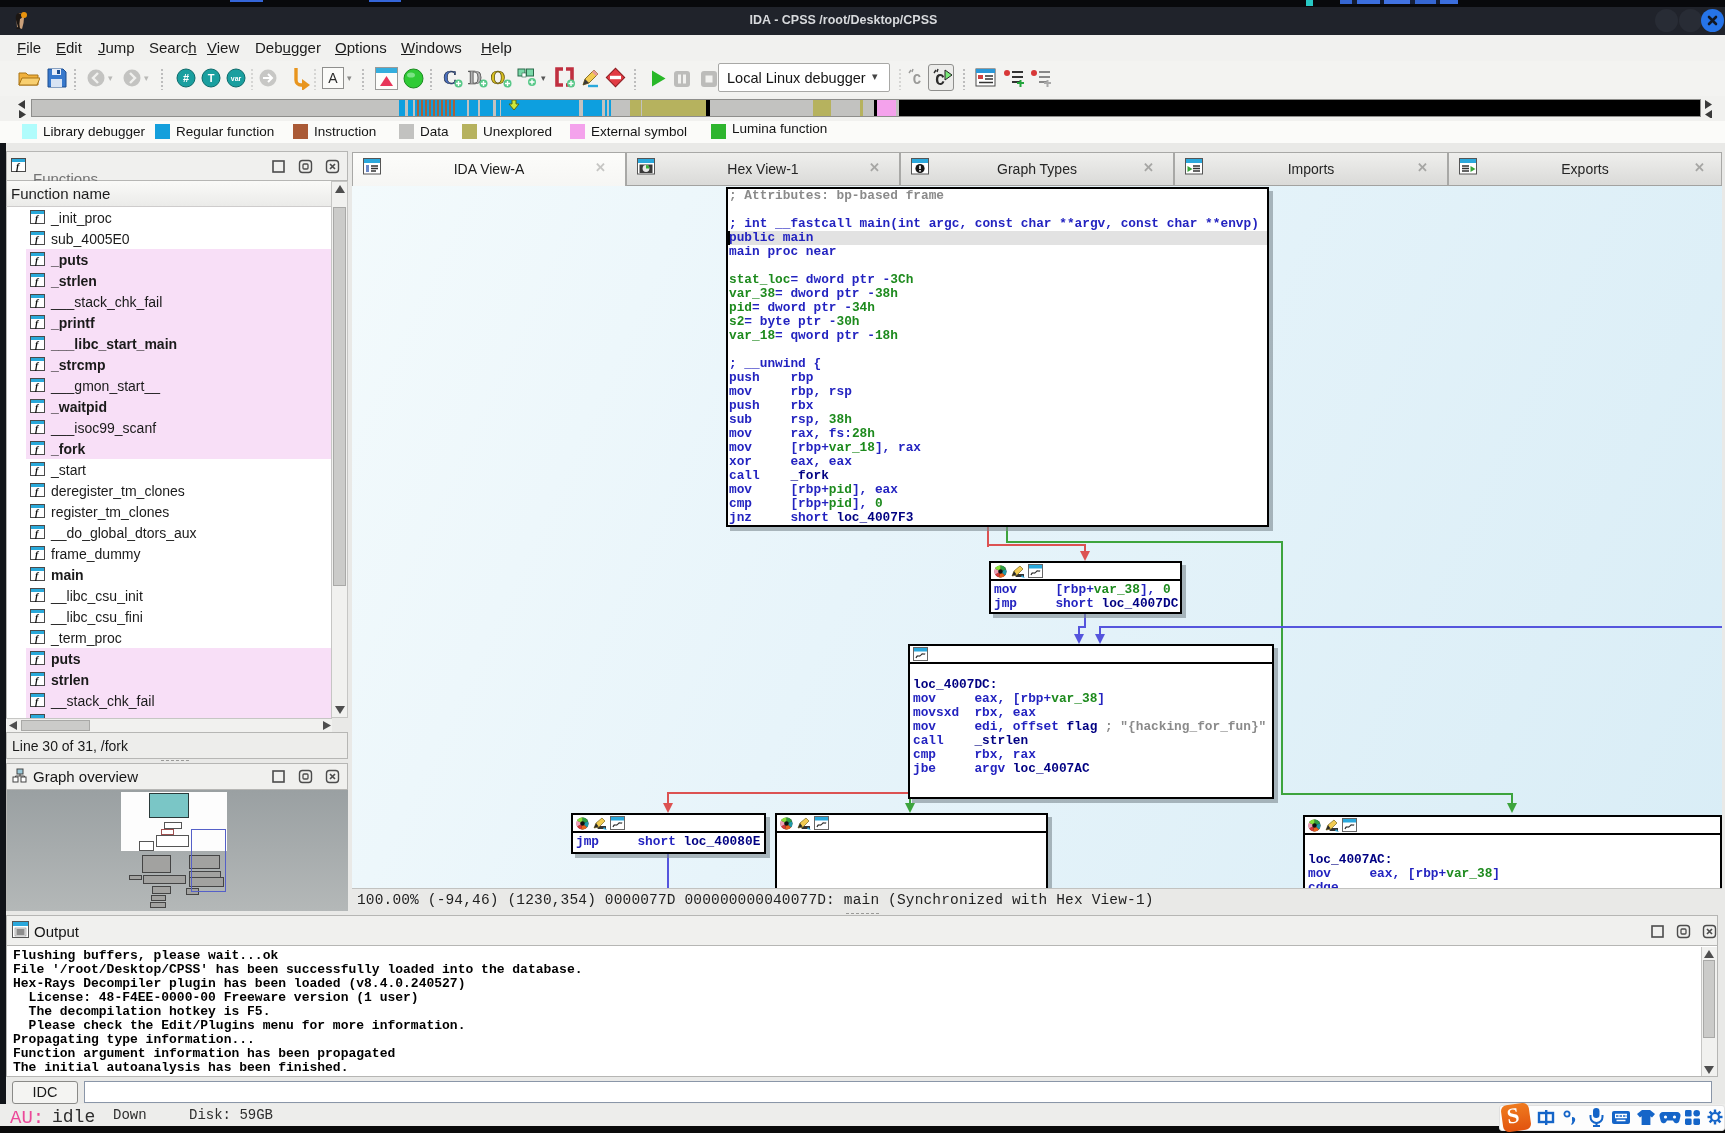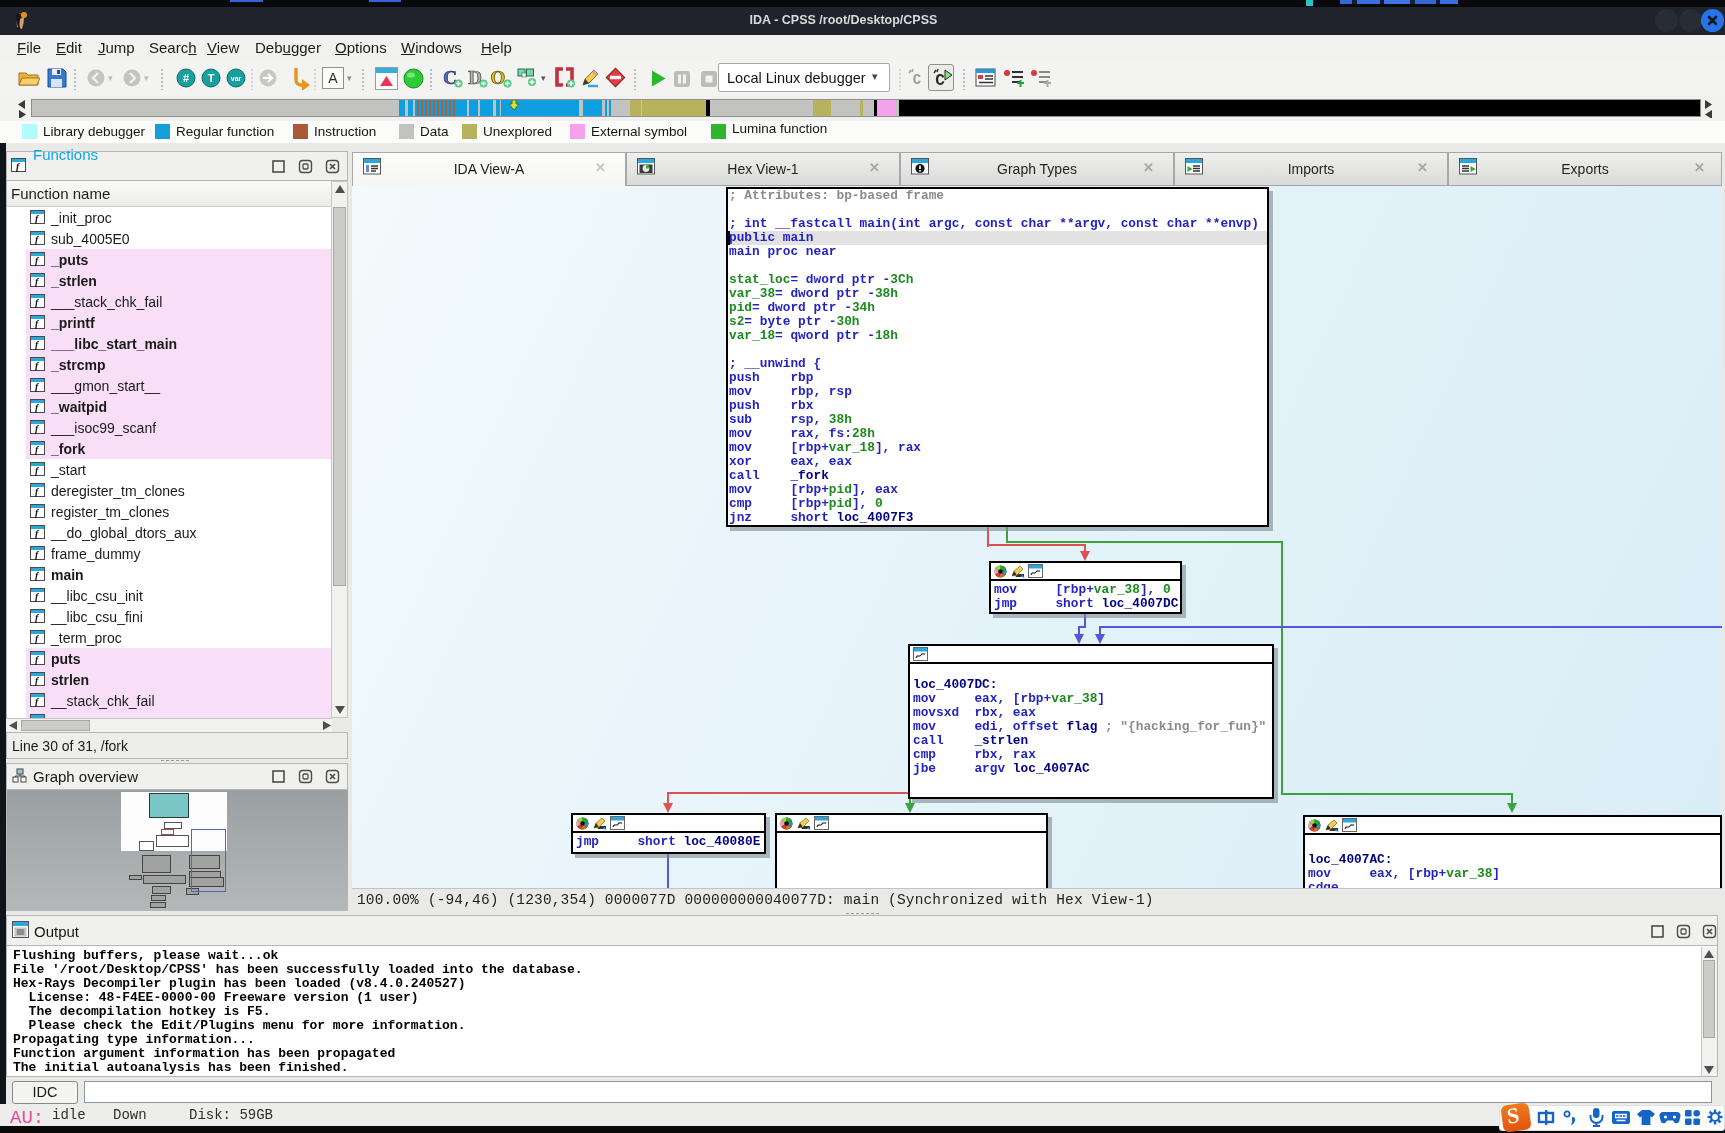--- a/index.html
+++ b/index.html
@@ -276,21 +276,21 @@
 <div class="abs" style="left:711px;top:3px;width:15px;height:15px;background:#2eb52e"></div>
     <span class="abs" style="left:732px;top:0">Lumina function</span>
 </div>
 
 <div class="abs" style="left:0;top:143px;width:1725px;height:990px;background:#e9e9e7"></div>
 <div class="abs" style="left:0;top:143px;width:6px;height:961px;background:#111419"></div>
 <div id="leftpanel">
 
 <div class="ptitle" style="left:6px;top:151px;width:342px;height:30px"></div>
 <div class="fic" style="left:11px;top:158px"></div>
-<span class="abs" style="left:33px;top:146px;font-size:15px;color:#0ea5e9">Functions</span>
+<span class="abs" style="left:33px;top:170px;font-size:15px;color:#737373">Functions</span>
 <svg class="abs" style="left:271px;top:159px" width="15" height="15">
       <rect x="2" y="2" width="11" height="11" fill="none" stroke="#4c4c4c" stroke-width="1.6"></rect>
     </svg>
 <svg class="abs" style="left:298px;top:159px" width="15" height="15">
       <rect x="1.5" y="1.5" width="12" height="12" rx="3" fill="none" stroke="#4c4c4c" stroke-width="1.4"></rect>
       <rect x="5" y="5" width="5" height="5" rx="1" fill="none" stroke="#4c4c4c" stroke-width="1.3"></rect>
     </svg>
 <svg class="abs" style="left:325px;top:159px" width="15" height="15">
       <rect x="1.5" y="1.5" width="12" height="12" rx="3" fill="none" stroke="#4c4c4c" stroke-width="1.4"></rect>
       <path d="M5 5 L10 10 M10 5 L5 10" stroke="#4c4c4c" stroke-width="1.7"></path>
@@ -766,21 +766,21 @@
 <div class="abs" style="left:1703px;top:960px;width:12px;height:78px;background:#cbcbc9;border:1px solid #a9a9a7"></div>
 <svg class="abs" style="left:1704px;top:1066px" width="10" height="8">
       <path d="M5 8 L10 0 H0 Z" fill="#4e4e4e"></path>
     </svg>
 
 <div class="abs" style="left:12px;top:1081px;width:66px;height:23px;background:#f4f4f2;border:1px solid #8a8a88;border-radius:3px;text-align:center;font-size:14.5px;color:#1a1a1a;line-height:21px">IDC</div>
 <div class="abs" style="left:84px;top:1081px;width:1628px;height:22px;background:#fff;border:1px solid #8a96a8"></div>
 
 <div class="abs" style="left:0;top:1104px;width:1725px;height:22px;background:#ededeb"></div>
 <span class="abs mono" style="left:10px;top:1107px;font-size:19px;font-weight:normal;color:#ec4899">AU:</span>
-    <span class="abs mono" style="left:52px;top:1107px;font-size:14px;font-weight:normal;color:#2e2e2e">idle</span>
+    <span class="abs mono" style="left:52px;top:1107px;font-size:18px;font-weight:normal;color:#2e2e2e">idle</span>
     <span class="abs mono" style="left:113px;top:1107px;font-size:14px;font-weight:normal;color:#2e2e2e">Down</span>
     <span class="abs mono" style="left:189px;top:1107px;font-size:14px;font-weight:normal;color:#2e2e2e">Disk: 59GB</span>
 </div>
 <div class="abs" style="left:160px;top:759px;width:30px;height:3px;background-image:radial-gradient(#9a9a98 40%,transparent 42%);background-size:5px 3px"></div>
 <div class="abs" style="left:845px;top:912px;width:34px;height:3px;background-image:radial-gradient(#9a9a98 40%,transparent 42%);background-size:5px 3px"></div>
 
 <div class="abs" style="left:0;top:1126px;width:1725px;height:7px;background:#0a0a0a"></div>
 <div id="sogou">
 <div class="abs" style="left:1499px;top:1105px;width:226px;height:26px;background:#fdfdfd;border:1px solid #e0e0e0;border-radius:3px"></div>
 <div class="abs" style="left:1502px;top:1104px;width:28px;height:27px;background:linear-gradient(#ef7b1f,#e2540f);border-radius:6px;transform:rotate(-8deg)"></div>

